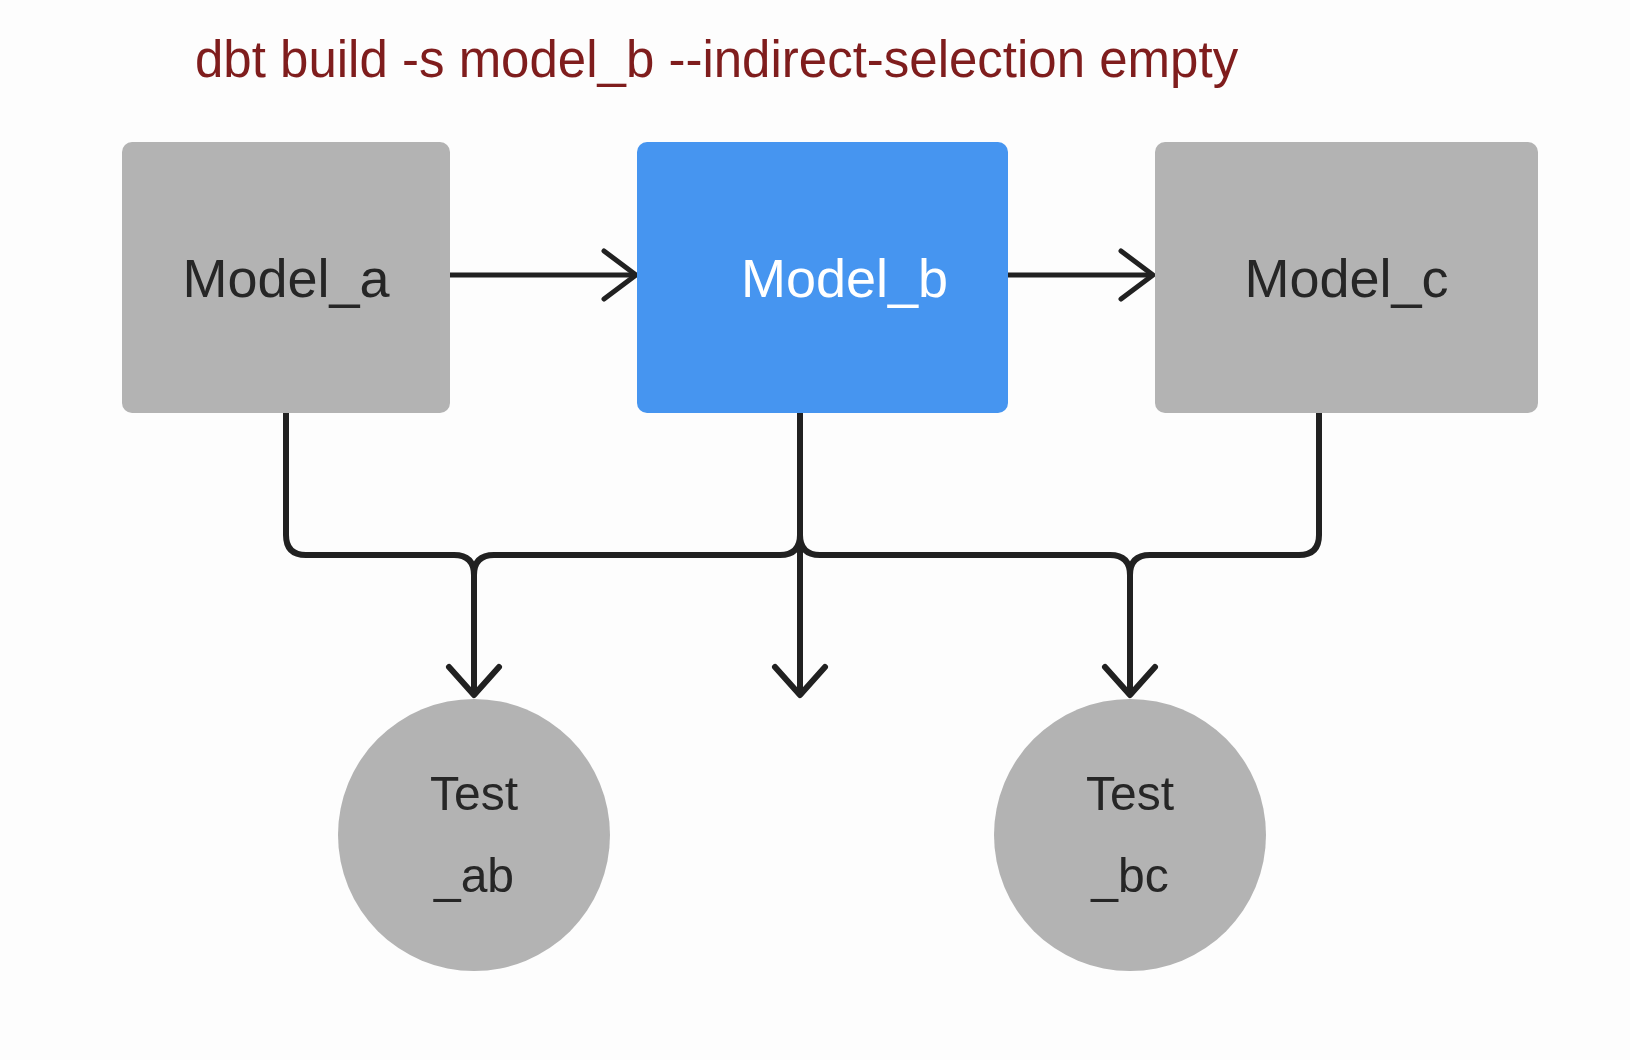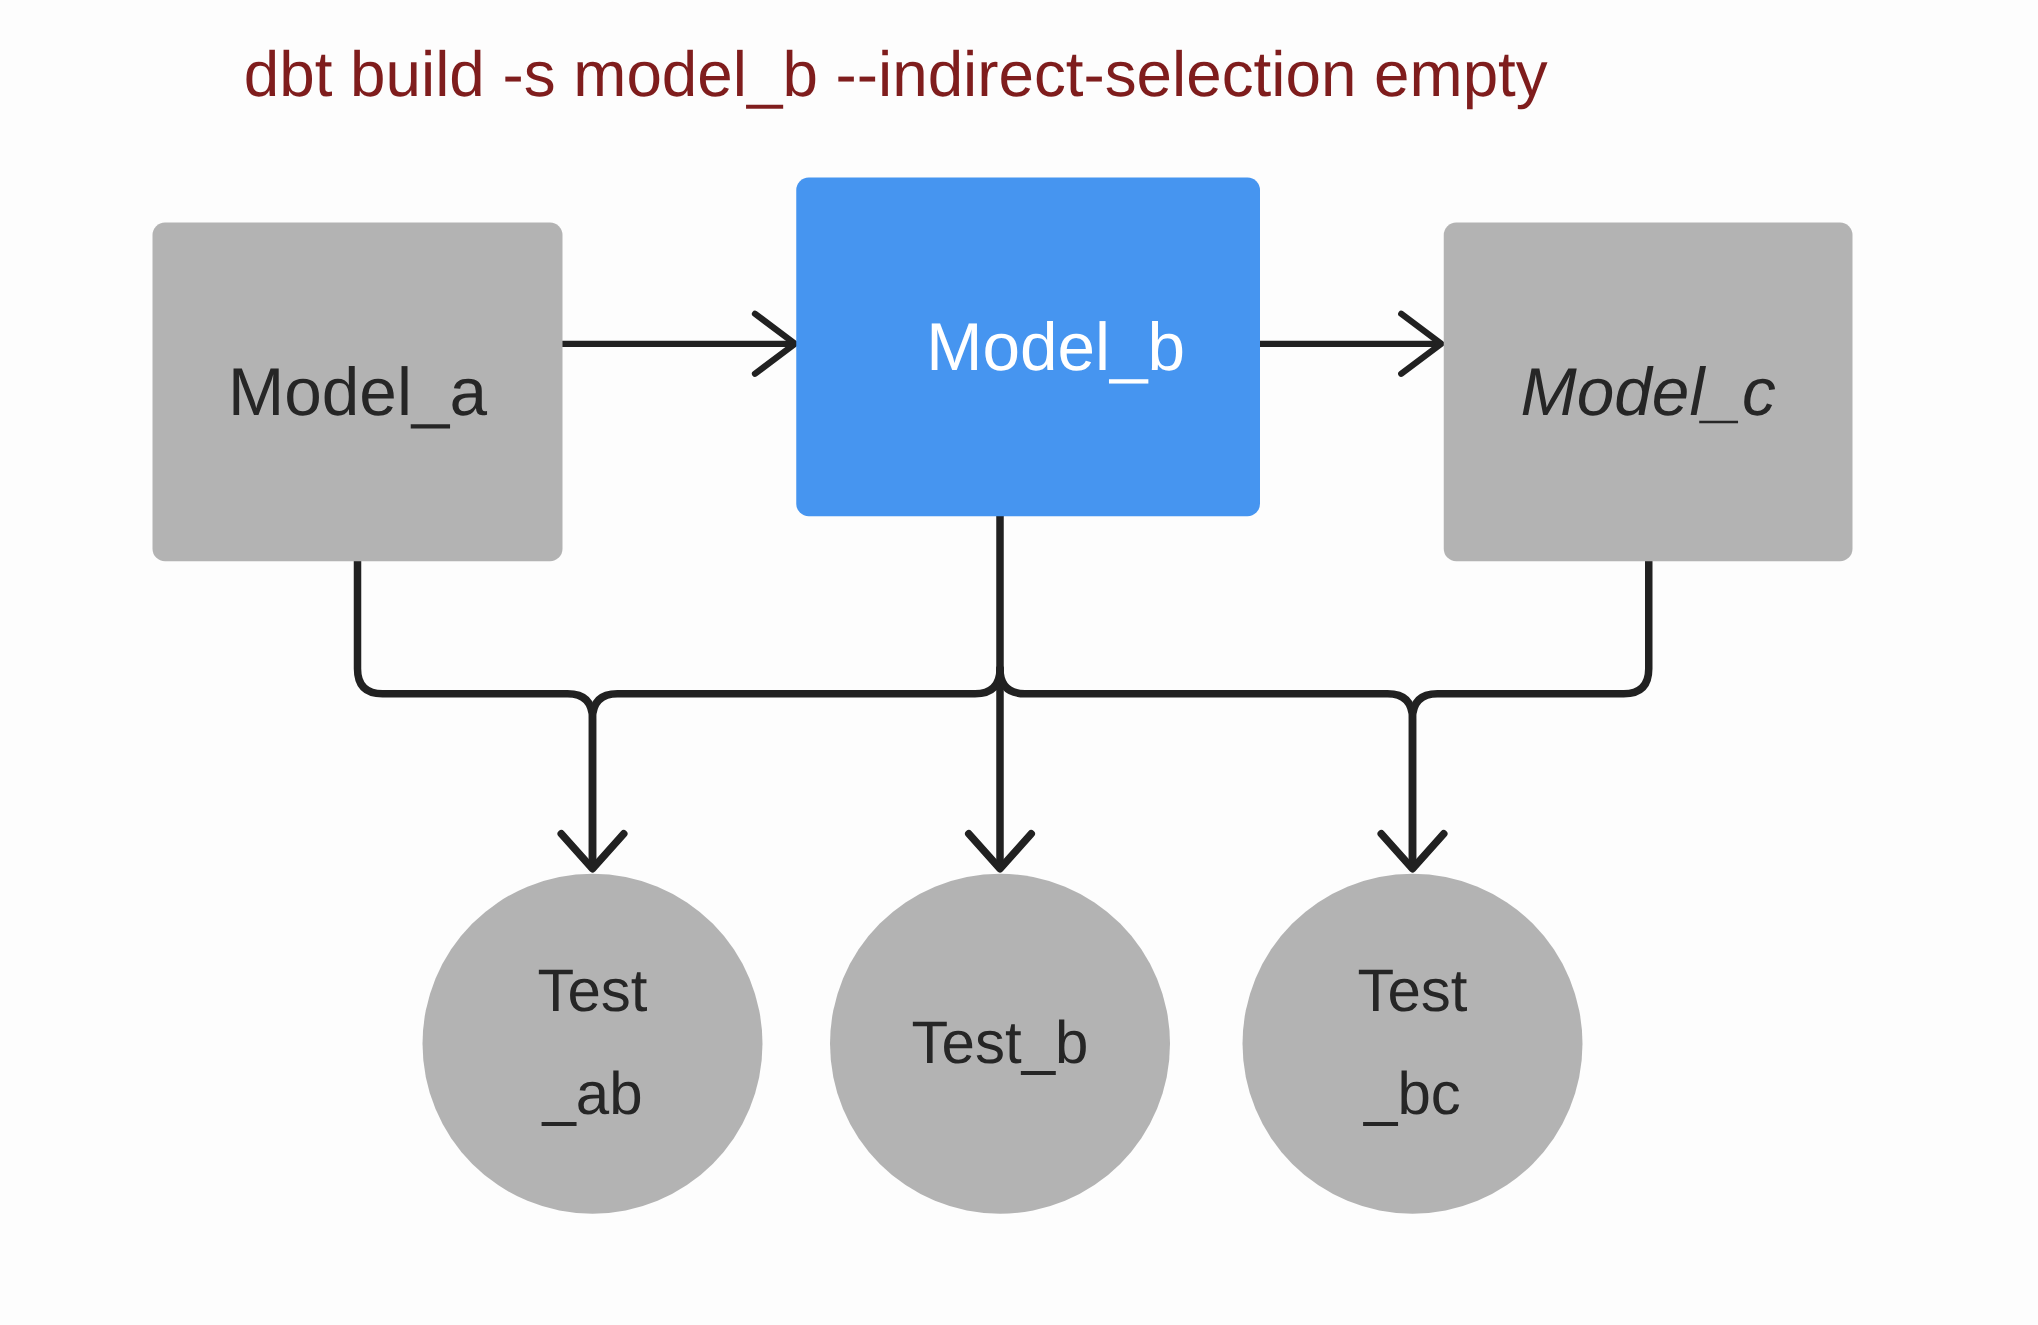--- a/index.html
+++ b/index.html
@@ -36,21 +36,21 @@
   .edges-layer path.w5 { stroke-width: 5; }
   .box {
     position: absolute;
     width: 328px;
     height: 271px;
     border-radius: 10px;
     display: flex;
     align-items: center;
     justify-content: center;
   }
-  .box.gray { background: #b3b3b3; color: #262626; margin-top: 36px; }
+  .box.gray { background: #b3b3b3; color: #262626; }
   .box.blue { background: #4695f0; color: #ffffff; }
   .box span { font-size: 54px; }
   .circle {
     position: absolute;
     width: 272px;
     height: 272px;
     border-radius: 50%;
     background: #b3b3b3;
     color: #262626;
     display: flex;
@@ -112,32 +112,28 @@
   </svg>
 
   <div class="box gray" style="left:122px; top:142px;">
     <span>Model_a</span>
   </div>
 
   <div class="box blue" style="left:637px; top:142px; width:327px;padding-left:44px;">
     <span>Model_b</span>
   </div>
 
-  <div class="box gray" style="left:1155px; top:142px; width:327px;font-style:italic;">
+  <div class="box gray" style="left:1155px; top:142px; width:383px;">
     <span>Model_c</span>
   </div>
 
   <div class="circle" style="left:338px; top:699px;">
     <span>Test</span>
     <span>_ab</span>
   </div>
 
-  <div class="circle" style="left:664px; top:699px;">
-    <span>Test_b</span>
-    <span></span>
-  </div>
 
   <div class="circle" style="left:994px; top:699px;">
     <span>Test</span>
     <span>_bc</span>
   </div>
 
 </div>
 
 </body></html>

